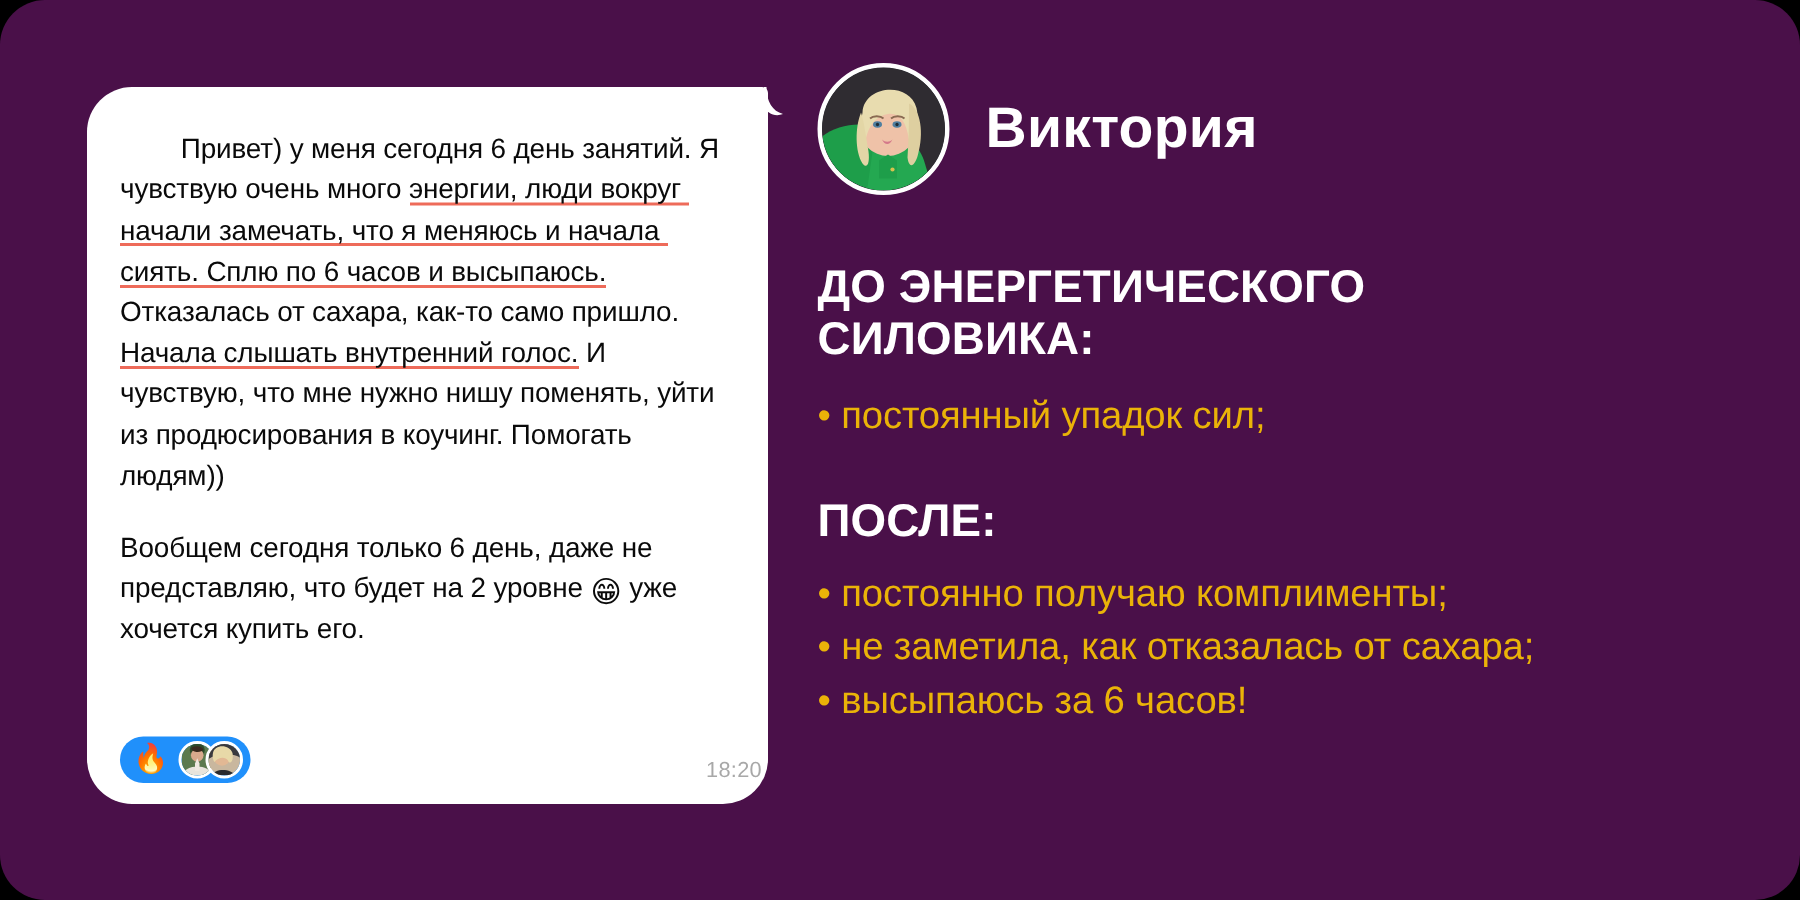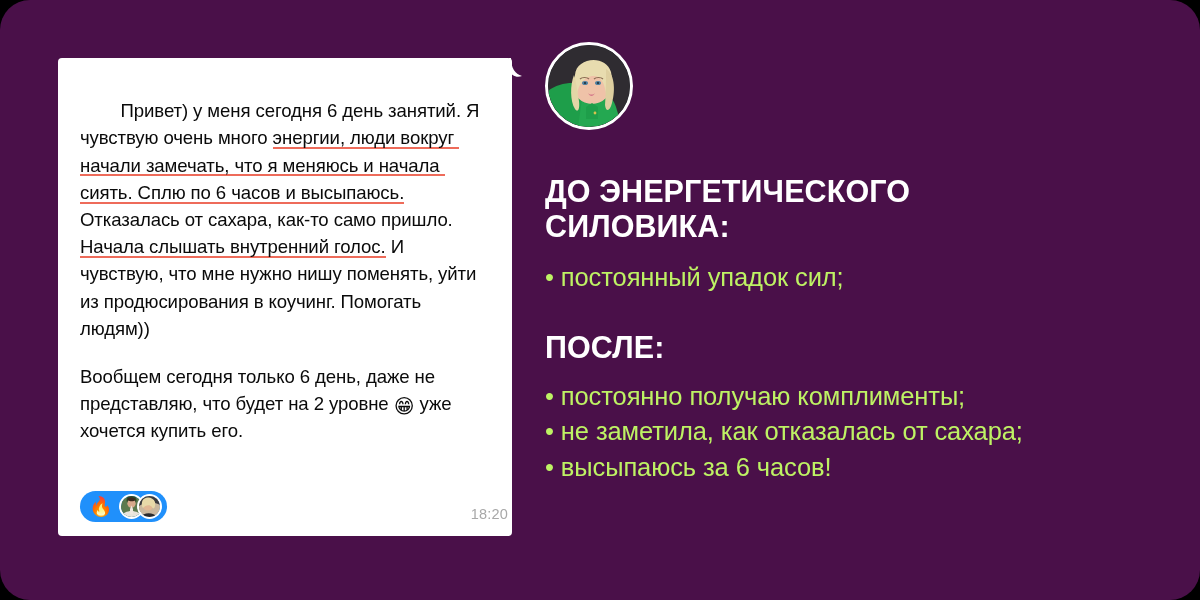--- a/index.html
+++ b/index.html
@@ -35,24 +35,24 @@
     height: 600px;
   }
 
   .bubble {
     position: absolute;
     left: 58px;
     top: 58px;
     width: 454px;
     height: 478px;
     background: #FFFFFF;
-    border-radius: 4px;
+    border-radius: 30px;
     border-top-right-radius: 4px;
     box-sizing: border-box;
-    padding: 12px 20px 10px 22px;
+    padding: 0 20px 10px 22px;
   }
   
   .bubble-tail {
     position: absolute;
     right: -11px;
     top: 0px;
     width: 14px;
     height: 22px;
     overflow: hidden;
   }
@@ -183,21 +183,21 @@
   .bullet-list {
     list-style: none;
     margin: 0;
     padding: 0;
   }
   .bullet-list li {
     font-size: 25.5px;
     line-height: 35.5px;
     font-weight: 400;
     letter-spacing: -0.1px;
-    color: #bef264;
+    color: #eab308;
     white-space: nowrap;
   }
   .bullet-dot { margin-right: 7px; }
 
   .section-after { margin-top: 34px; }
   .section-after .section-title { margin-bottom: 14px; margin-top: 11px; }
 </style>
 </head>
 <body>
 
@@ -271,20 +271,21 @@
             <circle cx="37" cy="38" r="1.1" fill="#20303A"></circle>
             <circle cx="50" cy="38" r="1.1" fill="#20303A"></circle>
             <path d="M32 34 C34 32 39 32 41 34" stroke="#8A6A52" stroke-width="1.2" fill="none"></path>
             <path d="M46 34 C48 32 53 32 55 34" stroke="#8A6A52" stroke-width="1.2" fill="none"></path>
             <path d="M40 48 C42 50 45 50 47 48 C45 52 42 52 40 48 Z" fill="#D4788A"></path>
             <path d="M38 62 L44 58 L50 62 L50 74 L38 74 Z" fill="#1E9E4A"></path>
             <circle cx="47" cy="68" r="1.4" fill="#D8C24E"></circle>
           </g>
         </svg>
       </div>
+      <div class="author-name">Виктория</div>
     </div>
 
     <div class="section">
       <h2 class="section-title">ДО ЭНЕРГЕТИЧЕСКОГО
 СИЛОВИКА:</h2>
       <ul class="bullet-list">
         <li><span class="bullet-dot">•</span><span>постоянный упадок сил;</span></li>
       </ul>
     </div>
 

